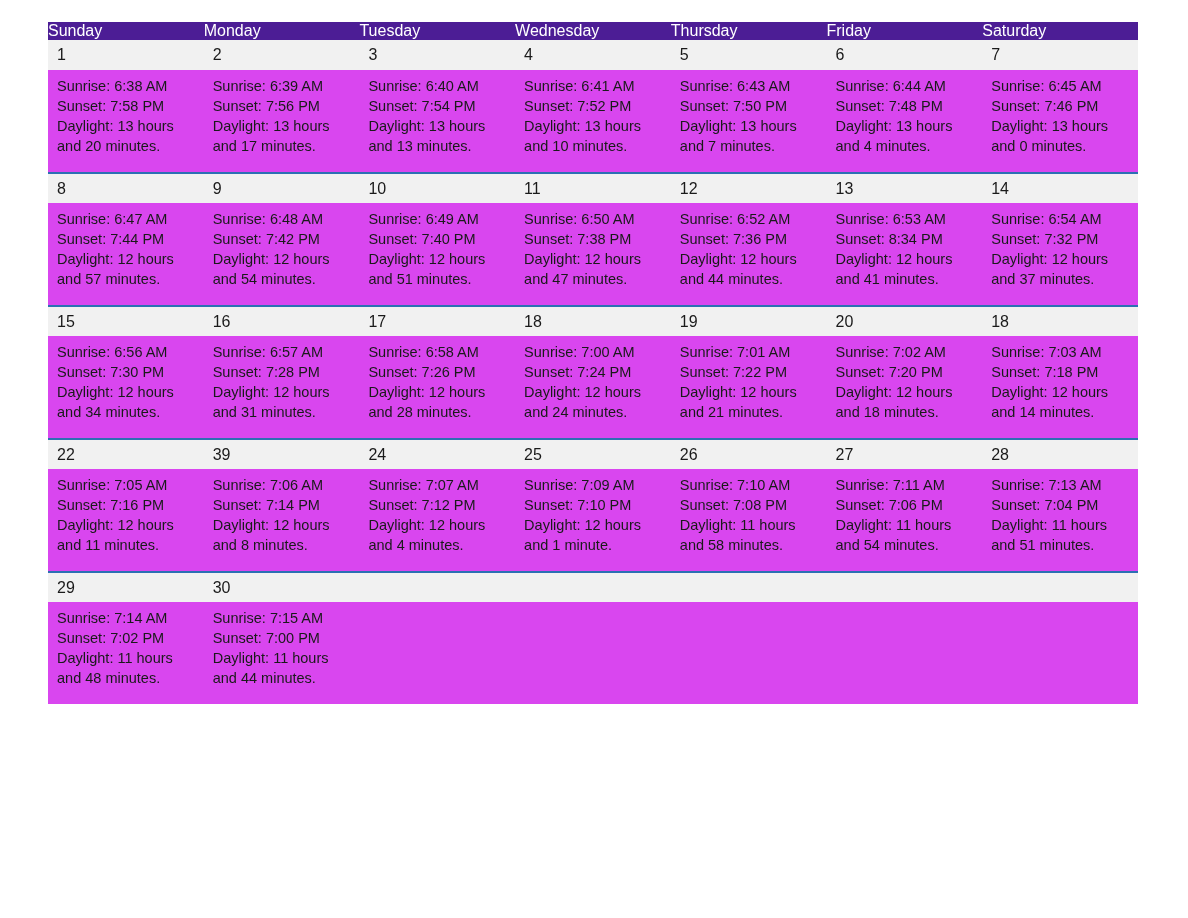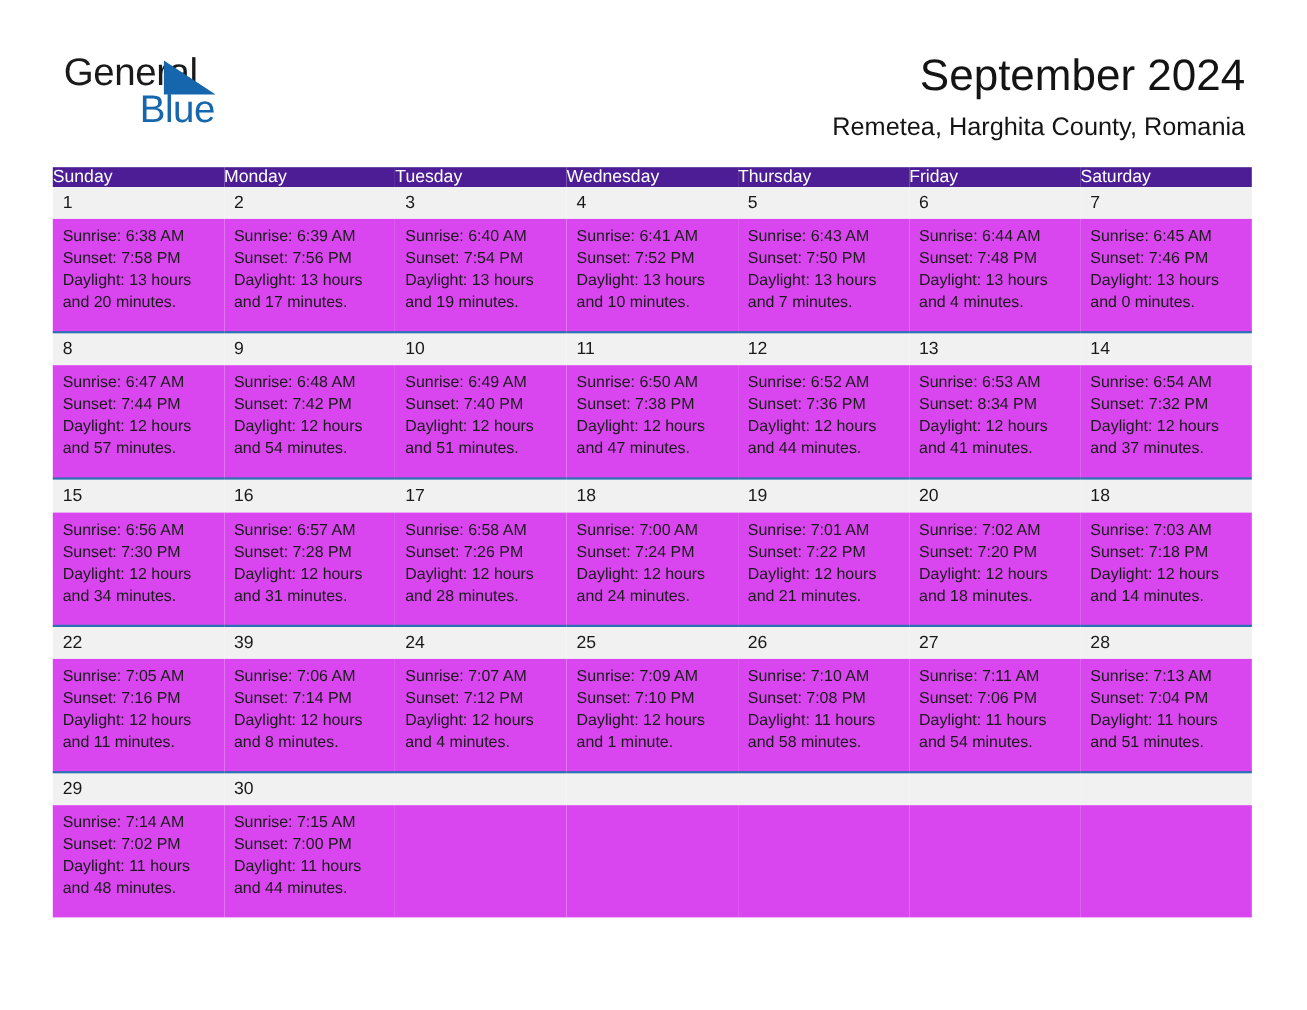--- a/index.html
+++ b/index.html
@@ -145,34 +145,20 @@
   }
   .empty-cell {
     
   }
 </style>
 </head>
 <body>
 
 <div class="page">
 
-  <div class="header">
-
-    <div class="brand">
-      <span class="brand-general">General</span>
-      <span class="brand-triangle"></span>
-      <span class="brand-blue">Blue</span>
-    </div>
-
-    <div class="titles">
-      <div class="month-title">September 2024</div>
-      <div class="location-title">Remetea, Harghita County, Romania</div>
-    </div>
-
-  </div>
 
   <div class="calendar">
     <table class="cal-table">
       <thead>
         <tr>
           <th>Sunday</th>
           <th>Monday</th>
           <th>Tuesday</th>
           <th>Wednesday</th>
           <th>Thursday</th>
@@ -201,21 +187,21 @@
           <td>
             <div class="info-line">Sunrise: 6:39 AM</div>
             <div class="info-line">Sunset: 7:56 PM</div>
             <div class="info-line">Daylight: 13 hours</div>
             <div class="info-line">and 17 minutes.</div>
           </td>
           <td>
             <div class="info-line">Sunrise: 6:40 AM</div>
             <div class="info-line">Sunset: 7:54 PM</div>
             <div class="info-line">Daylight: 13 hours</div>
-            <div class="info-line">and 19 minutes.</div>
+            <div class="info-line">and 13 minutes.</div>
           </td>
           <td>
             <div class="info-line">Sunrise: 6:41 AM</div>
             <div class="info-line">Sunset: 7:52 PM</div>
             <div class="info-line">Daylight: 13 hours</div>
             <div class="info-line">and 10 minutes.</div>
           </td>
           <td>
             <div class="info-line">Sunrise: 6:43 AM</div>
             <div class="info-line">Sunset: 7:50 PM</div>

